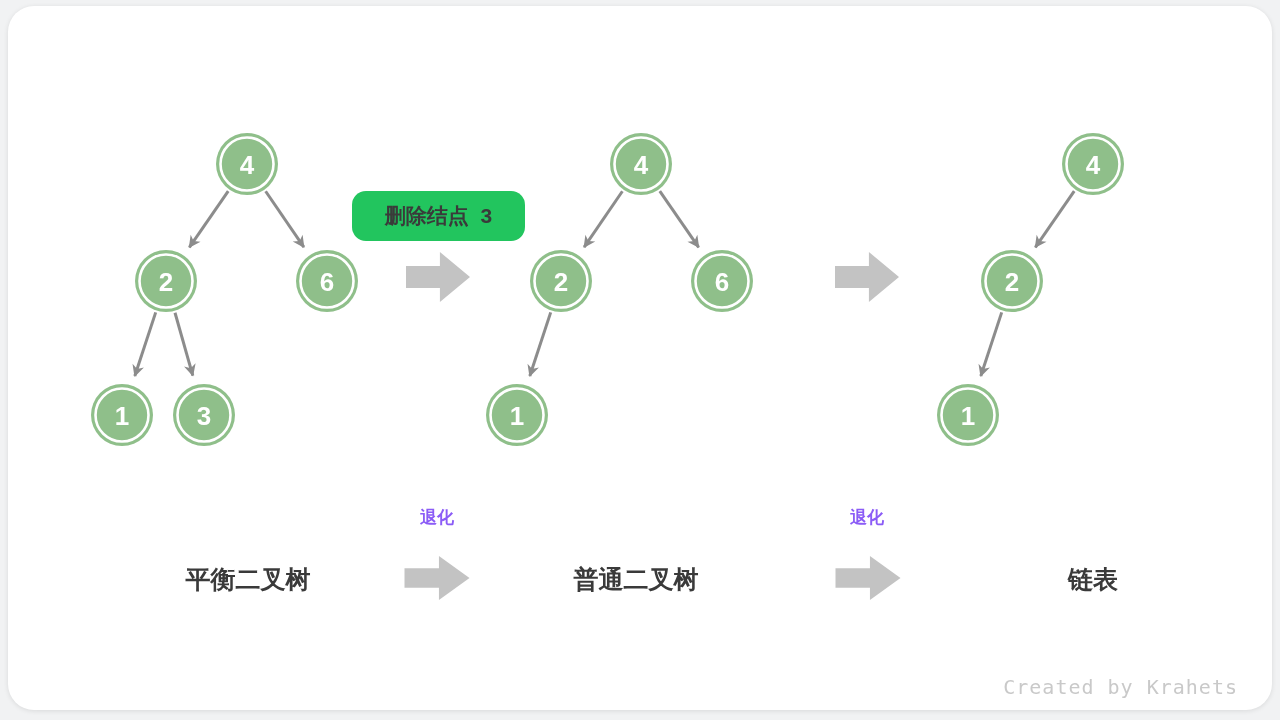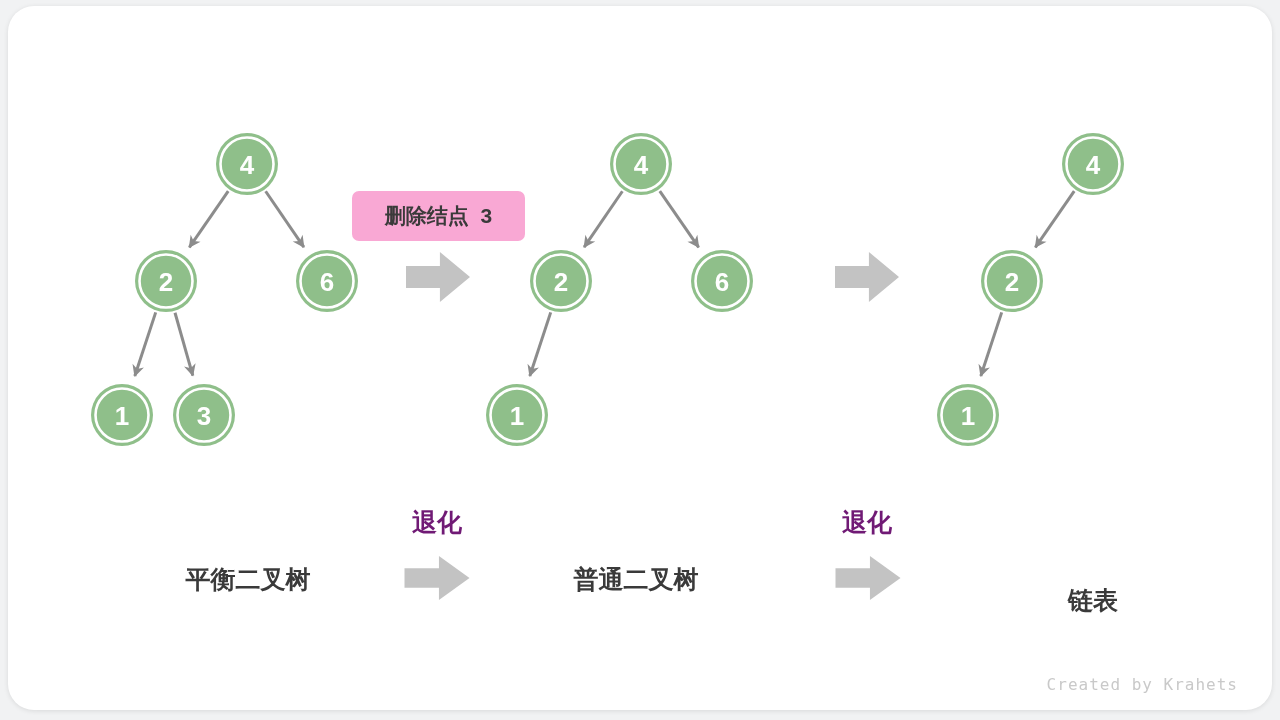--- a/index.html
+++ b/index.html
@@ -10,42 +10,42 @@
   }
   .stage{position:relative;width:1280px;height:720px;}
   .card{
     position:absolute;left:8px;top:6px;right:8px;bottom:10px;
     background:#ffffff;border-radius:26px;
     box-shadow:0 1px 5px rgba(0,0,0,0.10);
   }
   svg.diagram{position:absolute;left:0;top:0;width:1280px;height:720px;}
   .op-label{
     position:absolute;display:flex;align-items:center;justify-content:center;
-    background:#f9a8d4;border-radius:7px;
+    background:#22c55e;border-radius:14px;
     font-weight:bold;font-size:21px;color:#3a3a3a;white-space:pre;
   }
   #op-label-1{left:352px;top:191px;width:173px;height:50px;}
   #op-label-2{left:780px;top:191px;width:173px;height:50px;}
   .degrade{
     position:absolute;width:120px;text-align:center;
-    font-weight:bold;font-size:25px;color:#701a75;
+    font-weight:bold;font-size:17px;color:#8b5cf6;
   }
   #degrade-1{left:377px;top:506px;}
   #degrade-2{left:807px;top:506px;}
   .caption{
     position:absolute;width:220px;text-align:center;
     font-weight:bold;font-size:25px;color:#3a3a3a;
   }
   #caption-1{left:138px;top:563px;}
   #caption-2{left:526px;top:563px;}
-  #caption-3{left:983px;top:584px;}
+  #caption-3{left:983px;top:563px;}
   .watermark{
     position:absolute;right:42px;top:675px;
     font-family:"DejaVu Sans Mono",monospace;
-    font-size:16px;color:#c9c9c9;letter-spacing:1px;
+    font-size:20px;color:#c9c9c9;letter-spacing:1px;
   }
 </style>
 </head>
 <body>
 
 <div class="stage">
   <div class="card"></div>
 
   <svg class="diagram" id="diagram-svg" viewBox="0 0 1280 720">
       <defs>

